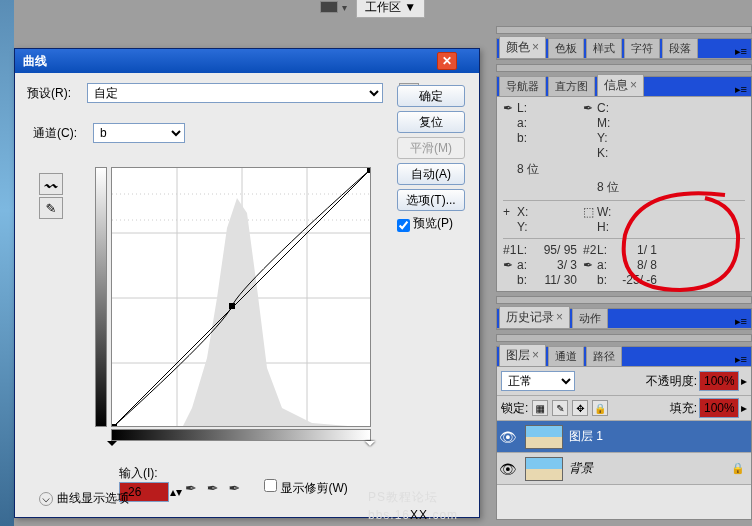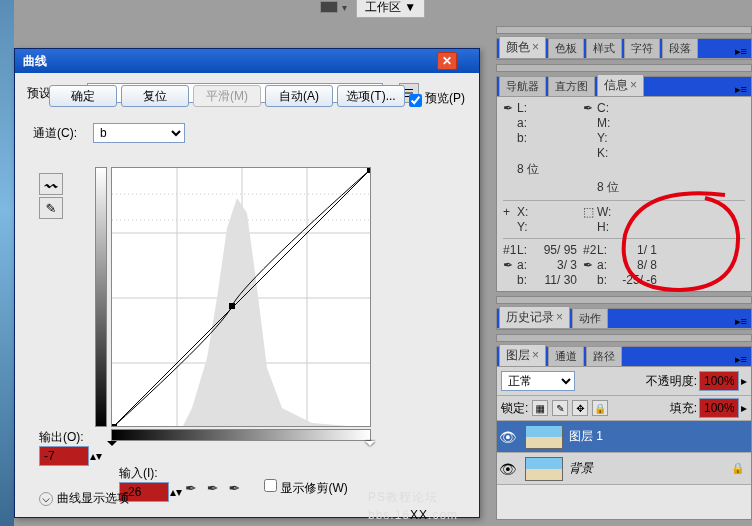--- a/index.html
+++ b/index.html
@@ -23,21 +23,21 @@
 .row { display: flex; align-items: center; margin-bottom: 20px; gap: 16px; }
 .label { color: #000; }
 select { border: 1px solid #7d9dc6; background: #fff; height: 20px; padding: 0 2px; }
 input[type=text] { border: 1px solid #7d9dc6; background: #b91c1c; height: 20px; padding: 0 4px; }
 
 .preset-row select { width: 296px; }
 .preset-menu { width: 20px; height: 20px; border: 1px solid #999; background: #ddd; display: flex; align-items: center; justify-content: center; font-size: 11px; }
 
 .btn { width: 68px; height: 22px; border: 1px solid #7d9dc6; border-radius: 3px; background: linear-gradient(#fdfdfd,#e0e8f2); display: flex; align-items: center; justify-content: center; }
 .btn.dis { color: #999; border-color: #bbb; background: #eee; }
-.btn-col { position: absolute; right: 14px; top: 12px; display: flex; flex-direction: row; gap: 4px; }
+.btn-col { position: absolute; right: 14px; top: 12px; display: flex; flex-direction: column; gap: 4px; }
 .chk-row { display: flex; align-items: flex-end; gap: 3px; margin-top: 0; }
 
 .channel-row { margin-left: 6px; }
 .channel-row select { width: 92px; }
 
 .tool-col { position: absolute; left: 24px; top: 100px; display: flex; flex-direction: column; gap: 2px; }
 .tool { width: 24px; height: 22px; border: 1px solid #999; background: #e8e8e8; display: flex; align-items: center; justify-content: center; font-size: 13px; }
 
 
 .graph-wrap { position: absolute; left: 96px; top: 94px; }
@@ -156,24 +156,20 @@
           <rect class="point" x="0" y="256" width="5" height="5"></rect>
           <rect class="point" x="255" y="0" width="5" height="5"></rect>
         </svg>
       </div>
       <div class="hbar">
         <div class="tri" style="left:-5px"></div>
         <div class="tri" style="right:-5px;border-top-color:#fff;filter:drop-shadow(0 0 1px #000)"></div>
       </div>
     </div>
 
-    <div class="io-block io-out">
-      <div class="label">输出(O):</div>
-      <input type="text" value="-7" style=""><span class="ud">▴▾</span>
-    </div>
     <div class="io-block io-in">
       <div class="label">输入(I):</div>
       <input type="text" value="-26" style=""><span class="ud">▴▾</span>
     </div>
 
     <div class="eyerow">
       <span class="eyedrop">✒</span>
       <span class="eyedrop">✒</span>
       <span class="eyedrop">✒</span>
       <label style="margin-left:14px"><input type="checkbox" style=""> <span>显示修剪(W)</span></label>

